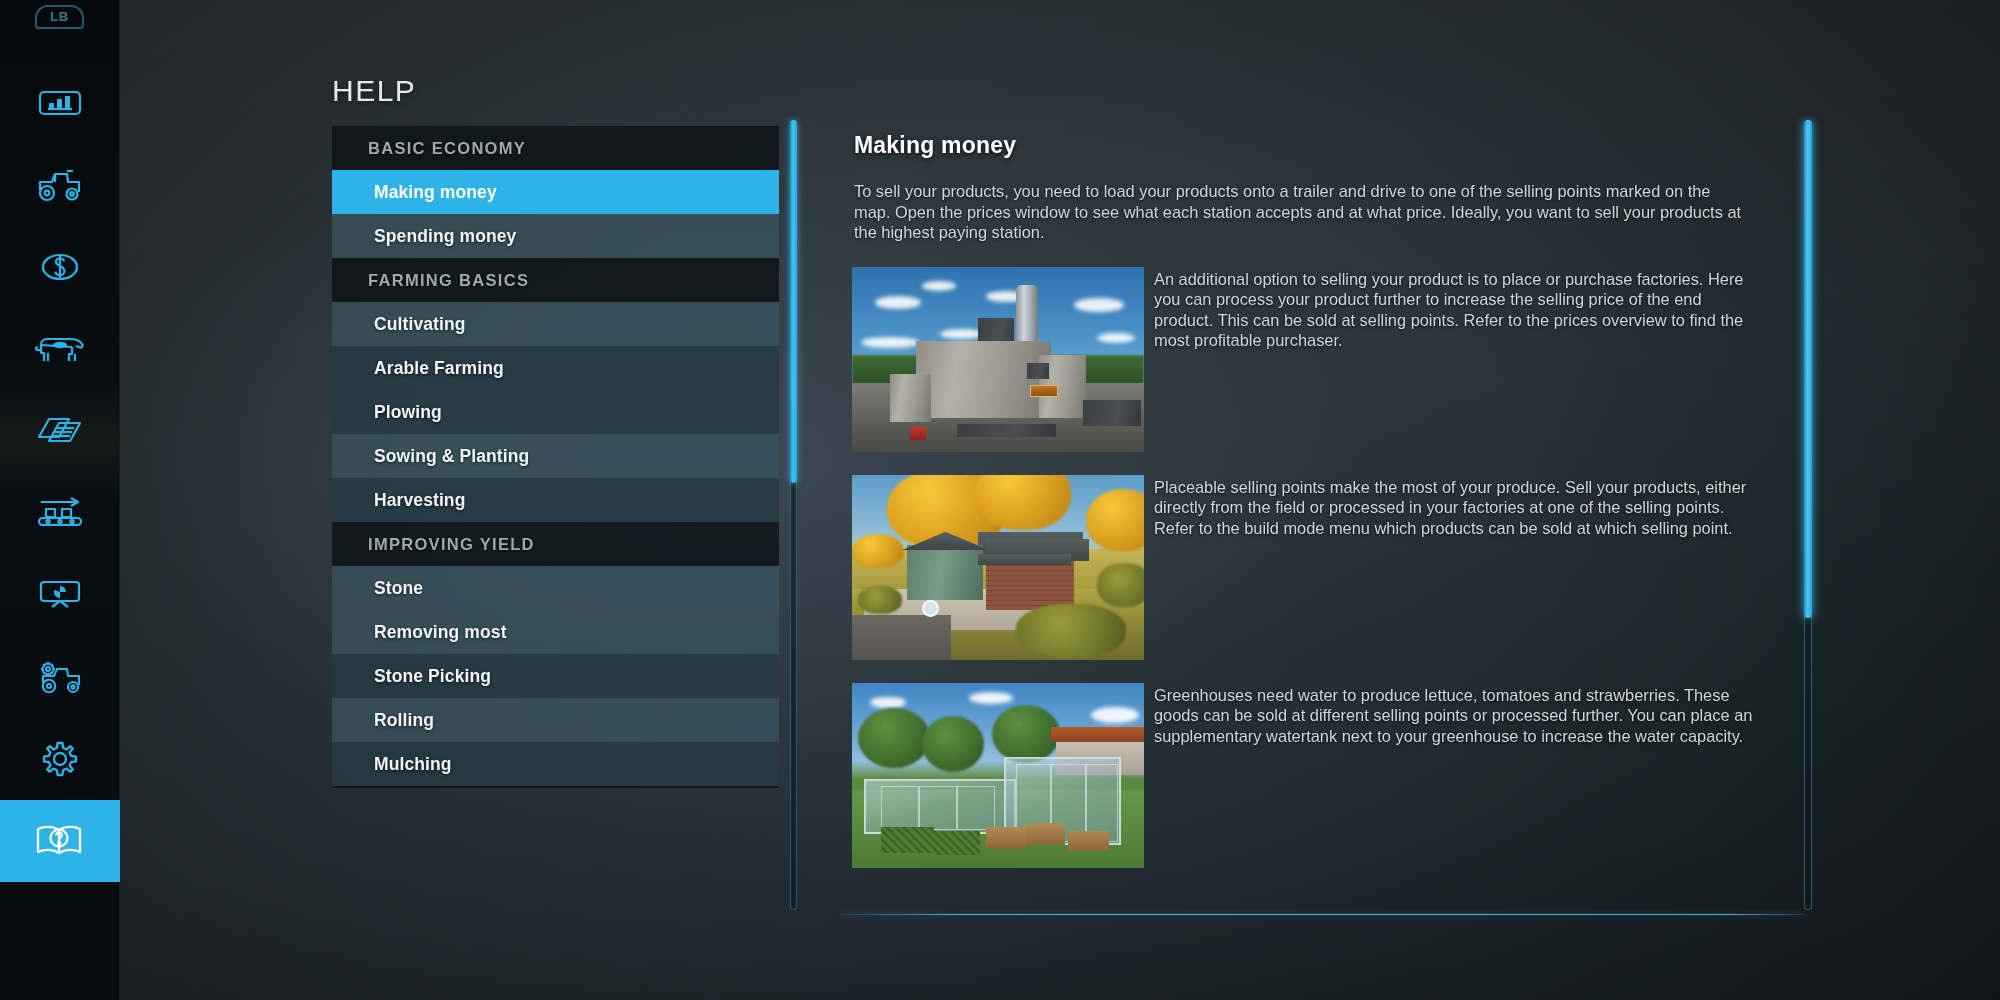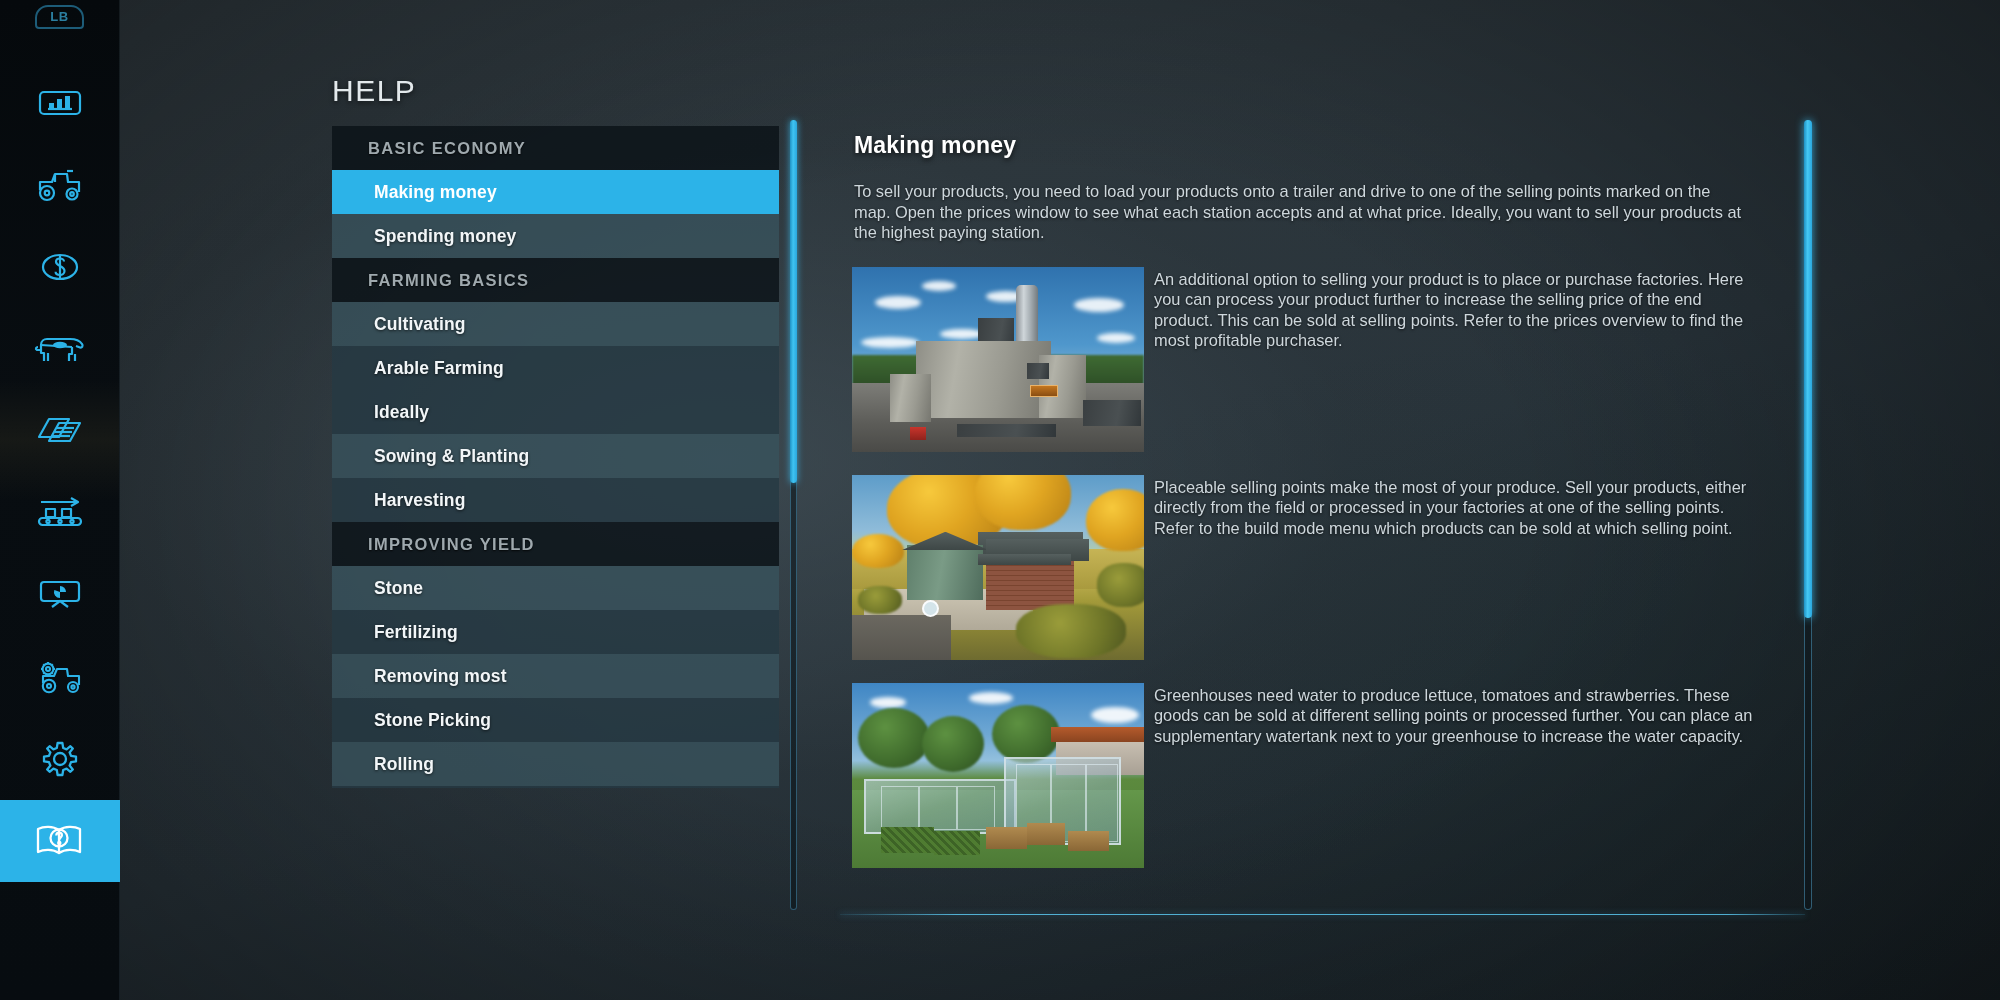--- a/index.html
+++ b/index.html
@@ -501,26 +501,25 @@
   <div class="page-title">HELP</div>
 
   <div class="menu-wrap">
     <div class="menu-list" id="menu-list">
         <div class="menu-row header">BASIC ECONOMY</div>
         <div class="menu-row odd selected">Making money</div>
         <div class="menu-row even">Spending money</div>
         <div class="menu-row header">FARMING BASICS</div>
         <div class="menu-row even">Cultivating</div>
         <div class="menu-row odd">Arable Farming</div>
-        <div class="menu-row odd">Ideally</div>
+        <div class="menu-row odd">Plowing</div>
         <div class="menu-row even">Sowing &amp; Planting</div>
         <div class="menu-row odd">Harvesting</div>
         <div class="menu-row header">IMPROVING YIELD</div>
         <div class="menu-row even">Stone</div>
-        <div class="menu-row odd">Fertilizing</div>
         <div class="menu-row even">Removing most</div>
         <div class="menu-row odd">Stone Picking</div>
         <div class="menu-row even">Rolling</div>
         <div class="menu-row odd">Mulching</div>
         <div class="menu-row header">SPECIAL BASIC</div>
         <div class="menu-row even">Grass</div>
       </div>
   </div>
 
   <div class="sb-left">

